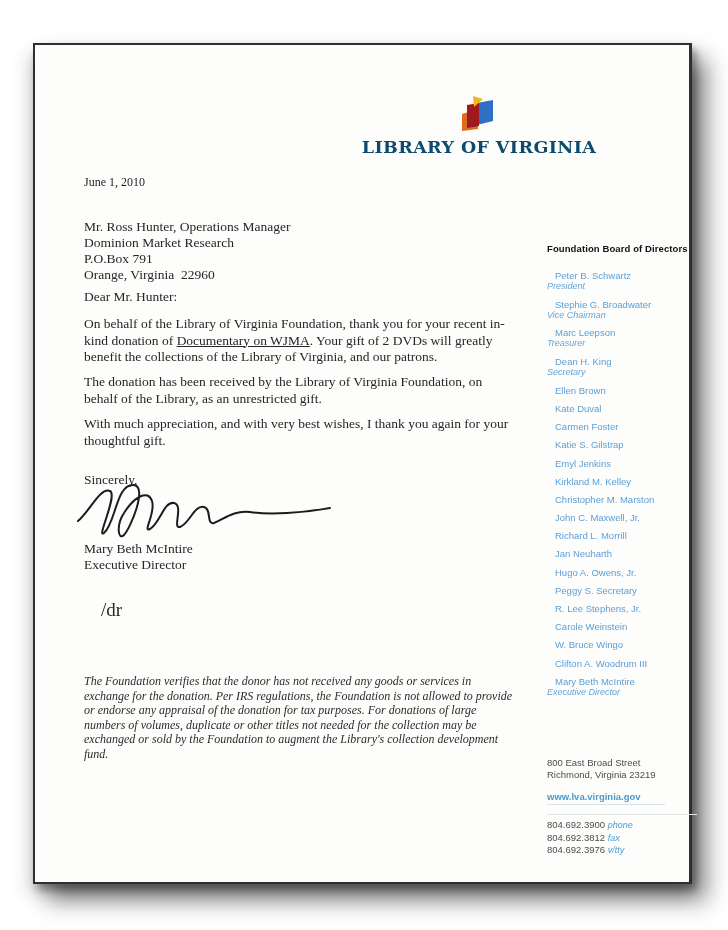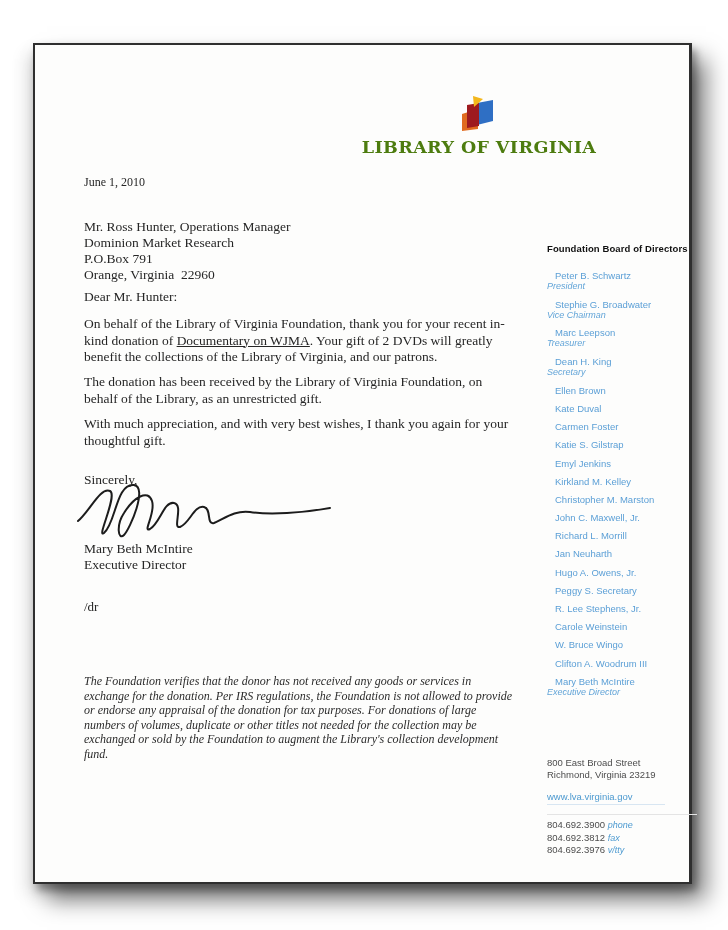--- a/index.html
+++ b/index.html
@@ -11,57 +11,57 @@
     background:#fdfdfc;
     border:2px solid #2f2f2f; border-right-width:3px;
     box-shadow: 14px 16px 22px rgba(0,0,0,0.50), 4px 6px 8px rgba(0,0,0,0.35), -6px 10px 16px rgba(0,0,0,0.12);
   }
 
   
   .logo-block { position:absolute; top:50px; right:80px; width:260px; text-align:center; }
   .logo-icon { display:block; margin:0 auto 2px auto; width:40px; height:40px; }
   .logo-text {
     font-family:"DejaVu Serif", serif; font-weight:bold; font-size:17.5px;
-    letter-spacing:0.4px; color:#4d7c0f; white-space:nowrap;
+    letter-spacing:0.4px; color:#0c4a6e; white-space:nowrap;
   }
 
   
   .letter-col { position:absolute; left:49px; top:0; width:445px; color:#262626; }
   .date { position:absolute; top:130px; left:0; font-size:12px; }
   .recipient { position:absolute; top:174px; left:0; font-size:13.5px; line-height:16px; white-space:pre-wrap; }
   .salutation { position:absolute; top:244px; left:0; font-size:13.5px; }
   .body-para { font-size:13.5px; line-height:16.5px; width:435px; position:absolute; left:0; }
   .p1 { top:271px; }
   .p2 { top:329px; }
   .p3 { top:371px; }
   .u { text-decoration:underline; }
   .closing { position:absolute; top:427px; left:0; font-size:13.5px; }
   .signature { position:absolute; top:432px; left:-12px; width:300px; height:70px; }
   .signer-name { position:absolute; top:496px; left:0; font-size:13.5px; }
   .signer-title { position:absolute; top:512px; left:0; font-size:13.5px; }
-  .ref-initials { position:absolute; top:554px; left:0; font-size:13px; }
+  .ref-initials { position:absolute; top:554px; left:17px; font-size:19px; }
   .disclaimer {
     position:absolute; top:629px; left:0; width:432px;
     font-style:italic; font-size:12px; line-height:14.6px; color:#2b2b2b;
   }
 
   
   .sidebar { position:absolute; left:512px; top:0; width:150px; font-family:"Liberation Sans", sans-serif; }
   .sidebar-heading {
     position:absolute; top:198px; left:0; font-size:9.5px; font-weight:bold;
     color:#111111; letter-spacing:0.1px;
   }
   .board-list { position:absolute; top:225px; left:0; width:150px; }
   .member { margin-bottom:7.2px; }
   .member-name { font-size:9.5px; color:#5b9fd6; line-height:11px;padding-left:8px; }
   .member-title { font-size:9px; font-style:italic; color:#63a5d8; line-height:10.5px; }
 
   .contact { position:absolute; top:712px; left:0; width:150px; }
   .contact-addr { font-size:9.5px; color:#4d4d4d; line-height:11.5px; }
-  .contact-web { font-size:9.5px; color:#4d9ad0; margin-top:11px; padding-bottom:2px; border-bottom:1px solid #d8e6f2; width:118px; }
+  .contact-web { font-size:9.5px; color:#4d9ad0; margin-top:11px; padding-bottom:2px; border-bottom:1px solid #d8e6f2; width:118px;font-weight:bold; }
   .phones { margin-top:9px; border-top:1px solid #e4e4e4; padding-top:4px; }
   .phone-row { font-size:9.5px; color:#4d4d4d; line-height:11.5px; }
   .phone-label { font-style:italic; color:#4d9ad0; font-size:9px; }
 </style>
 </head>
 <body>
 
 <div class="paper">
 
   <div class="logo-block">

